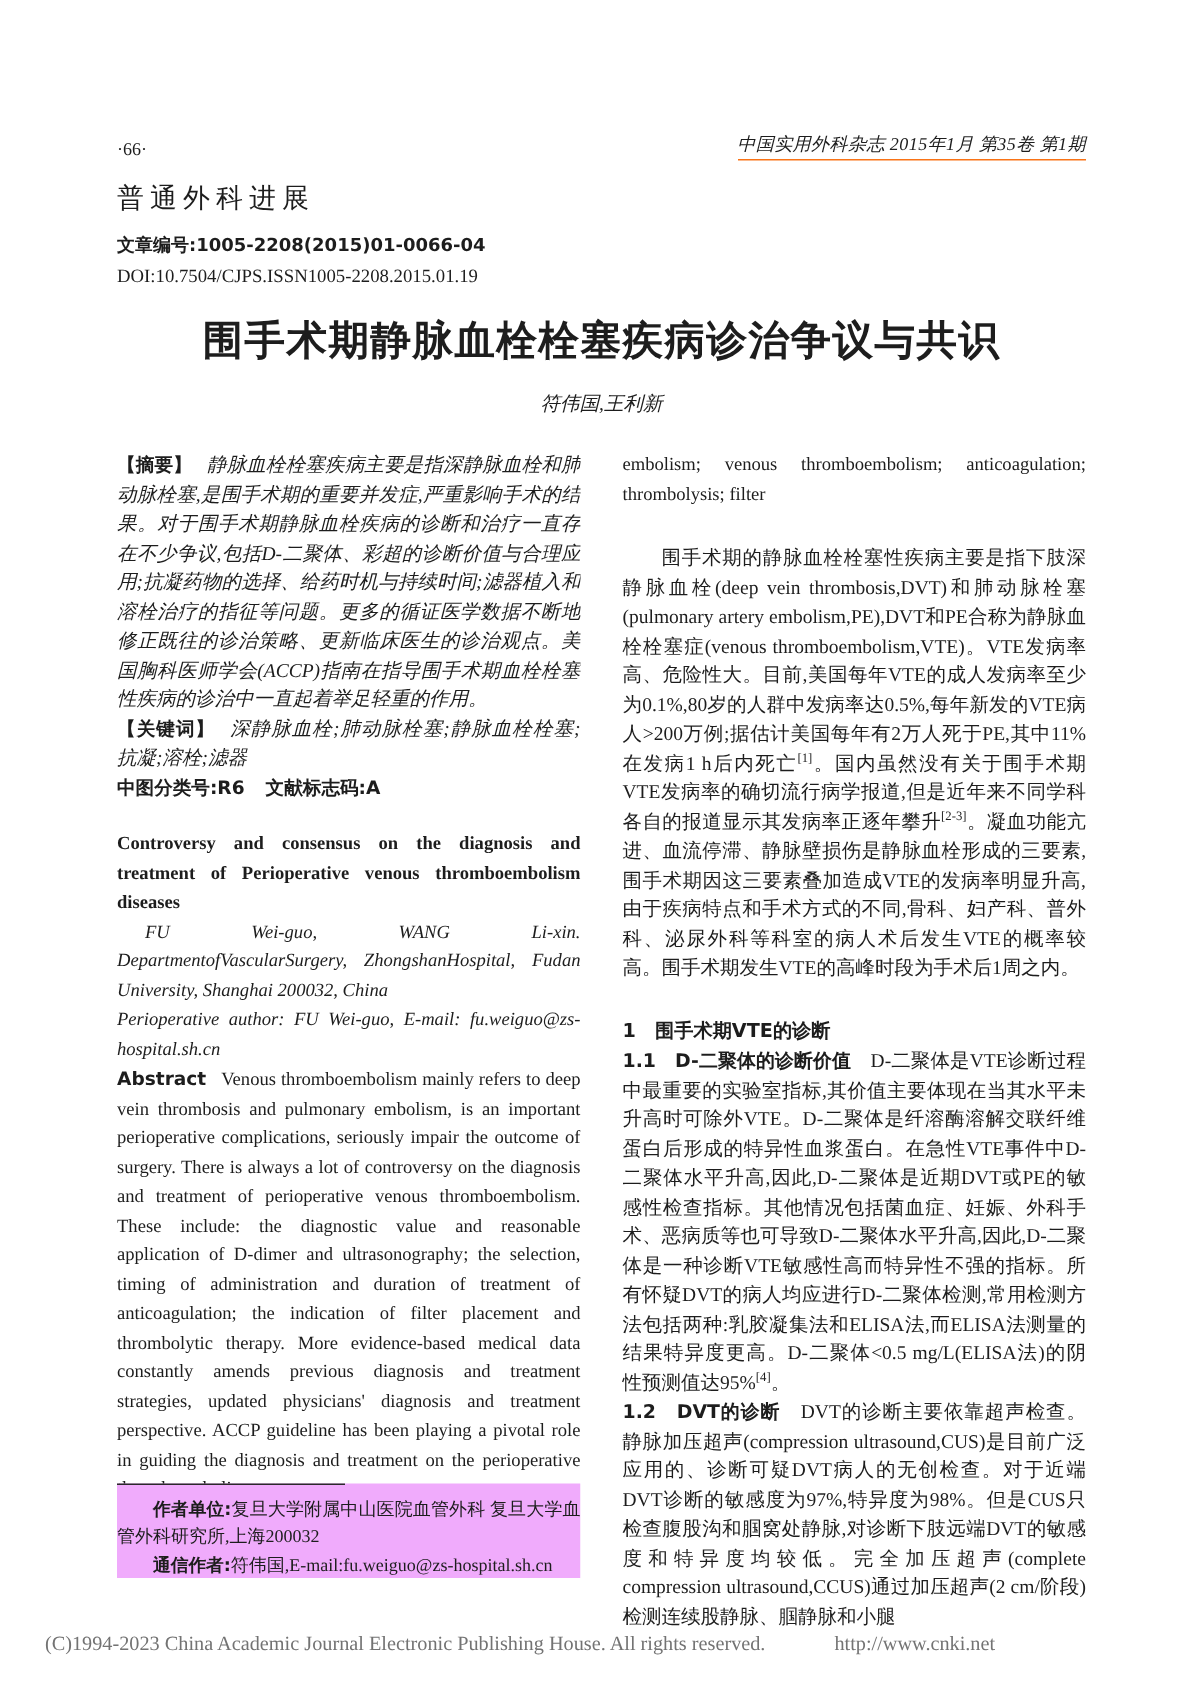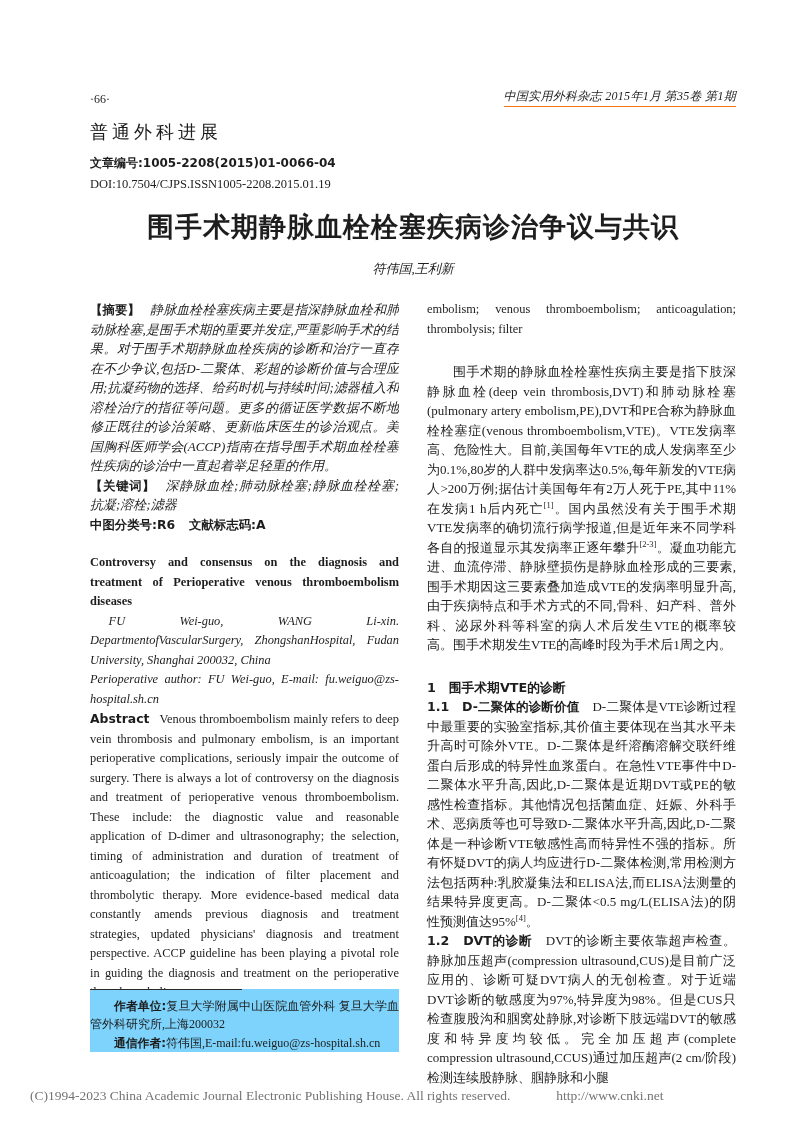--- a/index.html
+++ b/index.html
@@ -5,21 +5,21 @@
   * { margin:0; padding:0; box-sizing:border-box; }
   html,body { background:#ffffff; }
   .page {
     position:relative;
     width:793px; height:1122px;
     background:#ffffff;
     font-family:"Liberation Serif","DejaVu Serif",serif;
     color:#1d1d1d;
     overflow:hidden;
   }
-  .inner { position:absolute; left:90px; top:88px; width:646px; }
+  .inner { position:absolute; left:78px; top:88px; width:646px; }
 
   .running-head { display:flex; justify-content:space-between; align-items:flex-end; font-size:12px; }
   .journal-info { border-bottom:1px solid #f97316; padding-bottom:1px; letter-spacing:0.3px;font-style:italic; }
 
   .column-name { margin-top:13px; font-size:18px; letter-spacing:4px; }
   .article-id { margin-top:11px; font-size:12px; font-weight:bold; font-family:"DejaVu Sans","Liberation Sans",sans-serif; }
   .doi-line { margin-top:5px; font-size:12.5px; }
 
   .paper-title { margin-top:17px; text-align:center; font-size:27px; font-weight:bold; letter-spacing:1px; }
   .paper-authors { margin-top:15px; text-align:center; font-size:13px; font-style:italic; }
@@ -33,21 +33,21 @@
   .label-gap { margin-right:10px; }
   .clc-line { margin-top:0; }
   .clc-line .sep { display:inline-block; width:14px; }
 
   .en { font-size:12.4px; }
   .en-title { font-weight:bold; margin-top:19px; }
   .en-italic { font-style:italic; }
   .indent1 { text-indent:1.5em; }
   .indent2 { text-indent:2em; }
 
-  .footnote { position:absolute; bottom:0; left:0; width:100%; background:#7dd3fc; font-size:12px; line-height:18.5px; }
+  .footnote { position:absolute; bottom:0; left:0; width:100%; background:#f0abfc; font-size:12px; line-height:18.5px; }
   .footnote-rule { width:152px; border-top:1.5px solid #2a2a2a; margin-bottom:7px; }
   .footnote p { text-indent:2em; }
   .footnote .hei { font-size:11.8px; }
 
   .gap-top { margin-top:23px; }
 
   sup { font-size:8.5px; vertical-align:super; line-height:0; }
 
   .section-heading { font-family:"DejaVu Sans","Liberation Sans",sans-serif; font-weight:bold; font-size:12.8px; }
   .para-lead { font-family:"DejaVu Sans","Liberation Sans",sans-serif; font-weight:bold; font-size:12.6px; }

